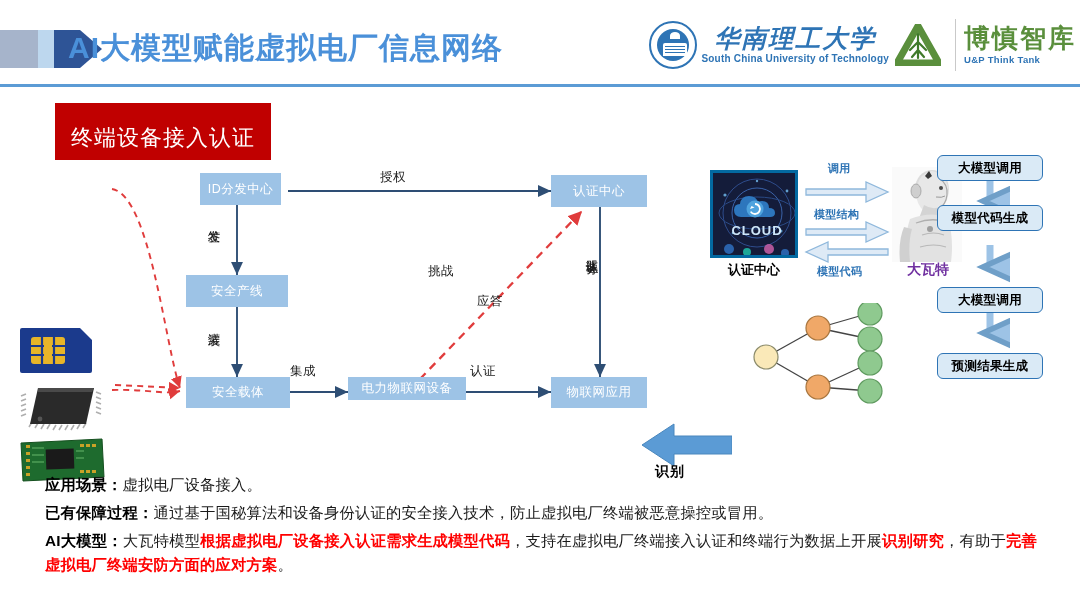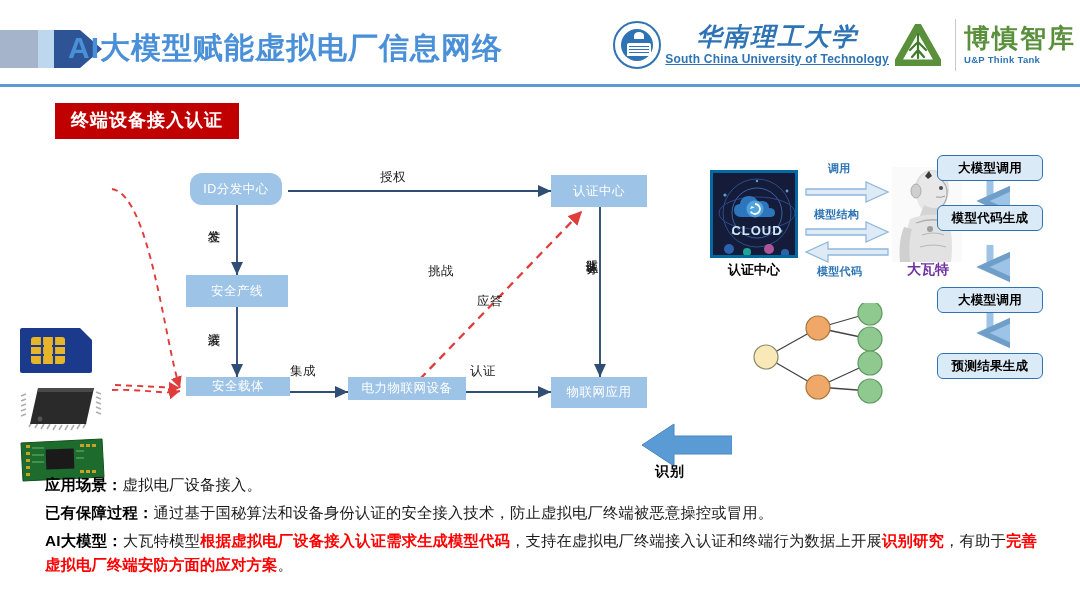--- a/index.html
+++ b/index.html
@@ -34,34 +34,34 @@
   .scut-seal .gate { position:absolute; left:12px; bottom:11px; width:24px; height:13px;
                background:#ffffff; border-radius:2px 2px 0 0; }
   .scut-seal .gate::before { content:""; position:absolute; left:2px; top:3px; width:20px; height:1px;
                background:#2E74B5; box-shadow:0 3px 0 #2E74B5, 0 6px 0 #2E74B5; }
   .scut-seal .dome { position:absolute; left:19px; top:9px; width:10px; height:7px;
                background:#ffffff; border-radius:50% 50% 0 0; }
   .scut-wrap { display:flex; flex-direction:column; align-items:center; margin-right:6px; }
   .scut-cn { font-family:"DejaVu Serif","Liberation Serif",serif; font-size:25px;
              font-weight:bold; color:#2E74B5; letter-spacing:2px; line-height:1.05;
              font-style:italic; white-space:nowrap; }
-  .scut-en { font-size:12px; font-weight:bold; color:#2E74B5; letter-spacing:0.2px;
-             white-space:nowrap; margin-top:1px;text-decoration:underline; }
+  .scut-en { font-size:10px; font-weight:bold; color:#2E74B5; letter-spacing:0.2px;
+             white-space:nowrap; margin-top:1px; }
   .tri-logo { width:46px; height:42px; position:relative; flex:0 0 auto; margin-right:6px; }
   .logo-div { width:1px; height:52px; background:#C9C9C9; margin:0 8px; }
   .up-wrap { display:flex; flex-direction:column; align-items:flex-start; }
   .up-cn { font-family:"DejaVu Serif","Liberation Serif",serif; font-size:26px;
            font-weight:bold; color:#5A8F3C; letter-spacing:2px; line-height:1.05; white-space:nowrap; }
   .up-en { font-size:9.5px; font-weight:bold; color:#2E74B5; letter-spacing:0.3px;
            white-space:nowrap; margin-top:2px; }
 
   
   #section-tag {
-    position:absolute; left:55px; top:103px; padding:5px 16px 7px 16px;
-    background:#C00000; color:#ffffff; font-size:18px; font-weight:bold;
+    position:absolute; left:55px; top:103px; padding:20px 16px 7px 16px;
+    background:#C00000; color:#ffffff; font-size:22px; font-weight:normal;
     letter-spacing:1px; white-space:nowrap;
   }
 
   
   #diagram { position:absolute; left:0; top:145px; width:1080px; height:320px; }
   #diagram svg { position:absolute; left:0; top:0; }
 
   .nodebox {
     position:absolute; background:#9DC3E6; color:#ffffff; font-size:12.5px;
     display:flex; align-items:center; justify-content:center; white-space:nowrap;
@@ -172,23 +172,23 @@
 
     <line x1="600" y1="62" x2="600" y2="232" stroke="#2E4E74" stroke-width="1.9" marker-end="url(#ah)"></line>
 
     <line x1="420" y1="234" x2="582" y2="66" stroke="#E03C3C" stroke-width="2.3" stroke-dasharray="8,6" marker-end="url(#ahr)"></line>
 
     <path d="M112,44 C150,50 165,200 180,243" stroke="#E03C3C" stroke-width="1.9" fill="none" stroke-dasharray="6,5" marker-end="url(#ahr)"></path>
     <path d="M115,240 C142,241 158,242 180,243" stroke="#E03C3C" stroke-width="1.9" fill="none" stroke-dasharray="6,5" marker-end="url(#ahr)"></path>
     <path d="M112,245 C150,244 164,250 180,246" stroke="#E03C3C" stroke-width="1.9" fill="none" stroke-dasharray="6,5" marker-end="url(#ahr)"></path>
   </svg>
 
-  <div class="nodebox" style="left:190px; top:28px; width:92px; height:32px;border-radius:12px;">ID分发中心</div>
+  <div class="nodebox" style="left:200px; top:28px; width:81px; height:32px;">ID分发中心</div>
   <div class="nodebox" style="left:186px; top:130px; width:102px; height:32px;">安全产线</div>
-  <div class="nodebox" style="left:186px; top:232px; width:104px; height:19px;">安全载体</div>
+  <div class="nodebox" style="left:186px; top:232px; width:104px; height:31px;">安全载体</div>
   <div class="nodebox" style="left:348px; top:232px; width:118px; height:23px;">电力物联网设备</div>
   <div class="nodebox" style="left:551px; top:30px; width:96px; height:32px;">认证中心</div>
   <div class="nodebox" style="left:551px; top:232px; width:96px; height:31px;">物联网应用</div>
 
   <div class="elabel" style="left:380px; top:24px;">授权</div>
   <div class="elabel vert" style="left:205px; top:76px;">签发</div>
   <div class="elabel vert" style="left:205px; top:178px;">灌装</div>
   <div class="elabel" style="left:290px; top:218px;">集成</div>
   <div class="elabel" style="left:428px; top:118px;">挑战</div>
   <div class="elabel" style="left:477px; top:148px;">应答</div>

